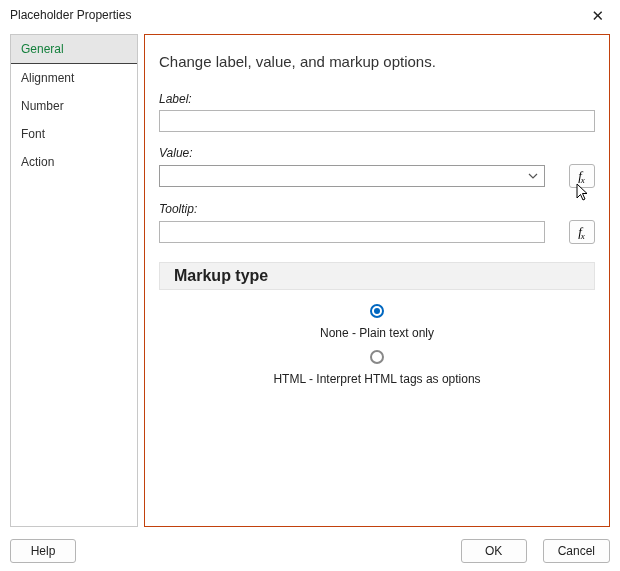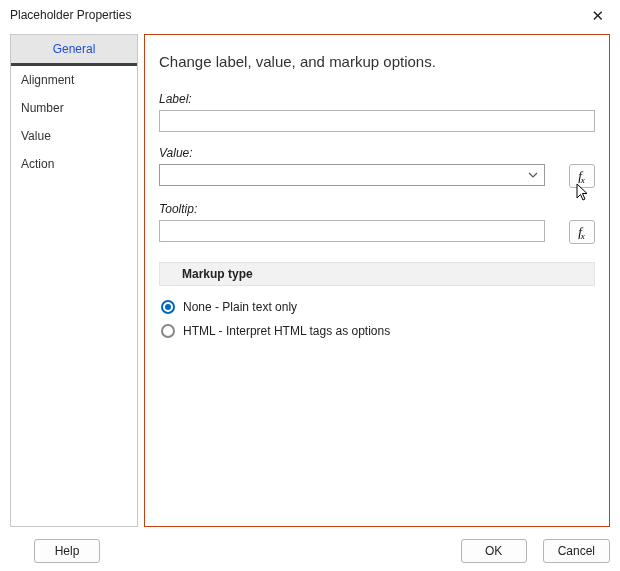--- a/index.html
+++ b/index.html
@@ -37,40 +37,39 @@
     padding-top: 0;
   }
   .sidebar .item {
     padding: 7px 10px;
     font-size: 12px;
     color: #333;
     cursor: default;
   }
   .sidebar .item.active {
     background: #e6e6e6;
-    border-bottom: 3px solid #404040;
-    color: #1d4ed8;
-    text-align: center;
+    border-bottom: 1px solid #404040;
+    color: #15803d;
   }
   .panel {
     flex: 1;
     border: 1px solid #c2410c;
     background: #fff;
     padding: 14px 14px 10px 14px;
     position: relative;
   }
   .panel-title {
     font-size: 15px;
     color: #333;
     margin: 4px 0 22px 0;
     font-weight: 400;
   }
   .field-group { margin-bottom: 14px; }
   .field-label { font-size: 12px; margin-bottom: 4px; color: #222; font-style: italic; }
-  .row { display: flex; gap: 24px; }
+  .row { display: flex; align-items: center; gap: 24px; }
   .text-input {
     flex: 1;
     height: 22px;
     border: 1px solid #b5b5b5;
     background: #fff;
     padding: 2px 4px;
     font-size: 12px;
   }
   .select {
     flex: 1;
@@ -99,30 +98,31 @@
   .fx-btn .sub { font-size: 9px; position: relative; top: 3px; left: -1px; font-style: italic; }
   .cursor-overlay {
     position: absolute;
     top: 148px; right: 18px;
     pointer-events: none;
   }
   .cursor-overlay svg { width: 16px; height: 20px; }
   .section-hdr {
     background: #f2f2f2;
     border: 1px solid #e3e3e3;
-    padding: 4px 22px;
+    padding: 4px 14px;
     font-weight: 600;
-    font-size: 12px;
+    font-size: 16px;
     margin-top: 18px;
     margin-bottom: 10px;
   }
   .radio-row {
     display: flex; align-items: center; gap: 8px;
     padding: 4px 2px 6px 2px;
     font-size: 12px;
+    flex-direction: column;
   }
   .radio {
     width: 14px; height: 14px; border-radius: 50%;
     border: 2px solid #888;
     display: inline-flex; align-items: center; justify-content: center;
     background: #fff;
   }
   .radio.checked { border-color: #0067c0; }
   .radio .dot { width: 6px; height: 6px; border-radius: 50%; background: #0067c0; }
   .footer {
@@ -132,21 +132,20 @@
   }
   .btn {
     min-width: 66px; height: 24px;
     border: 1px solid #b5b5b5;
     border-radius: 3px;
     background: #fdfdfd;
     display: inline-flex; align-items: center; justify-content: center;
     font-size: 12px;
     padding: 0 14px;
     cursor: default;
-    margin-left: 24px;
   }
   .footer .spacer { flex: 1; }
   .footer .btn + .btn { margin-left: 16px; }
 </style>
 </head>
 <body>
 
 <div class="window">
 
   <div class="titlebar">
@@ -160,21 +159,21 @@
       <div class="item active">
         <span>General</span>
       </div>
       <div class="item">
         <span>Alignment</span>
       </div>
       <div class="item">
         <span>Number</span>
       </div>
       <div class="item">
-        <span>Value</span>
+        <span>Font</span>
       </div>
       <div class="item">
         <span>Action</span>
       </div>
     </div>
 
     <div class="panel">
       <div class="panel-title">Change label, value, and markup options.</div>
 
       <div class="field-group">

